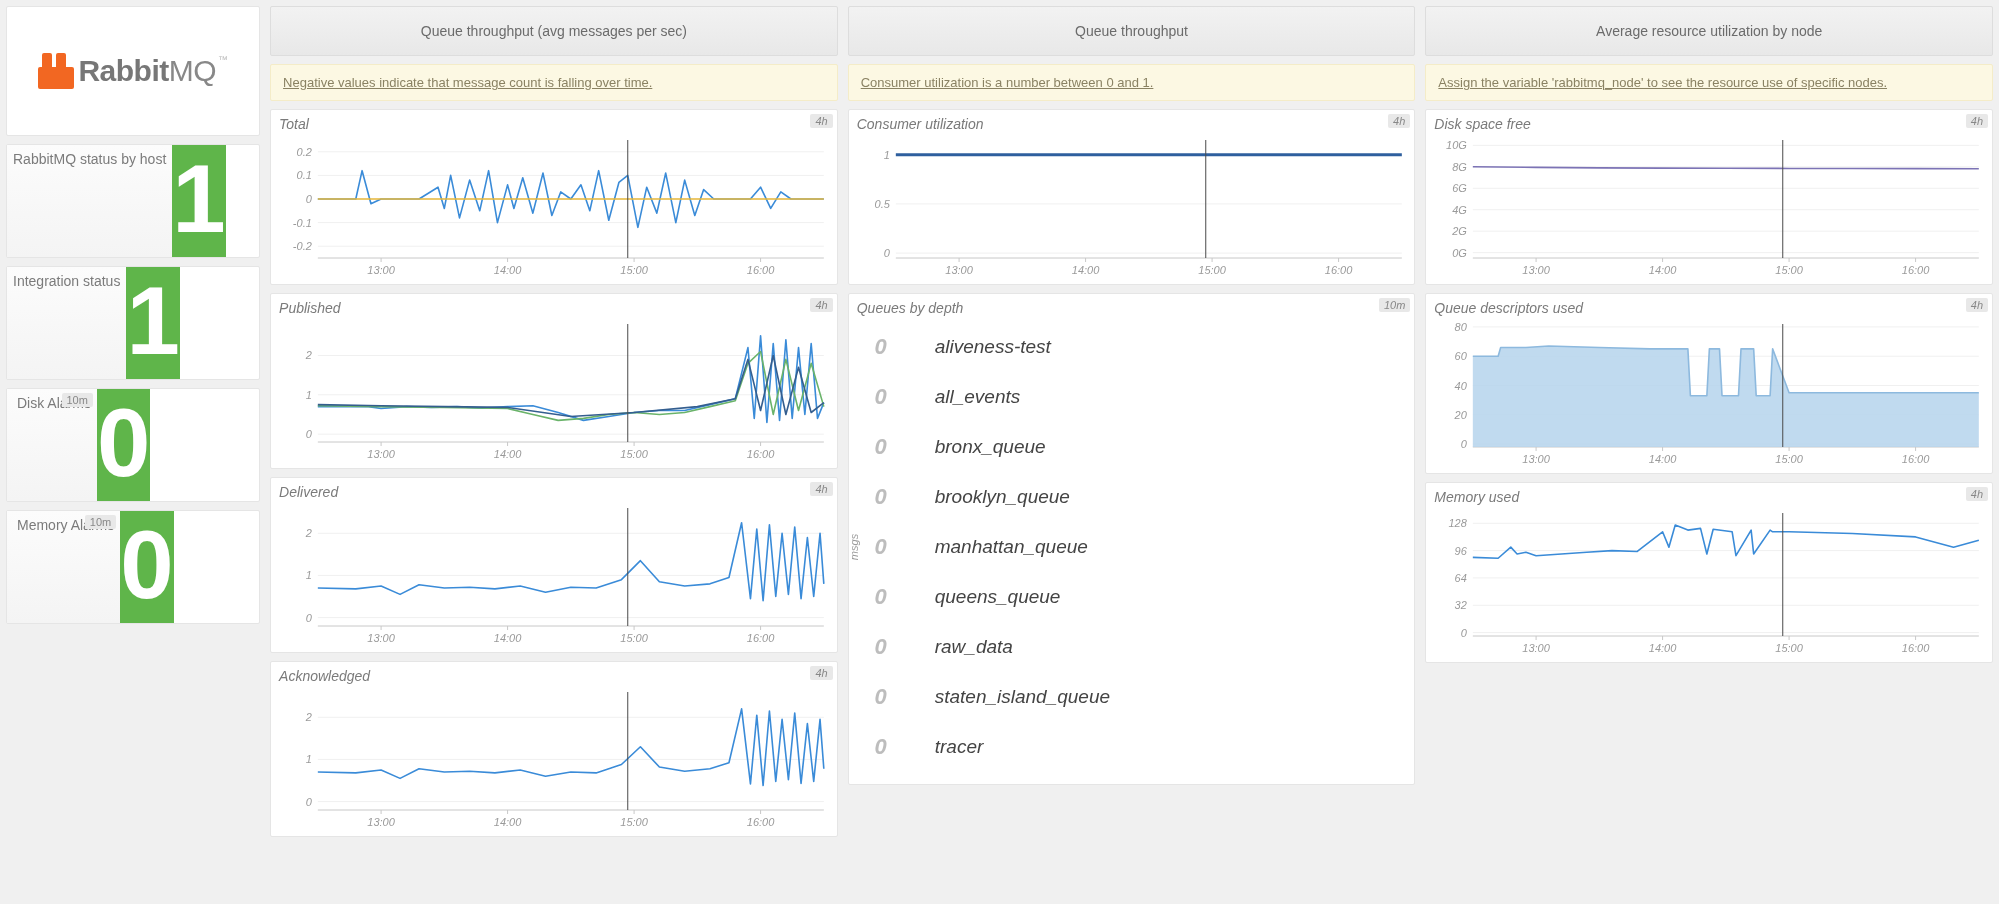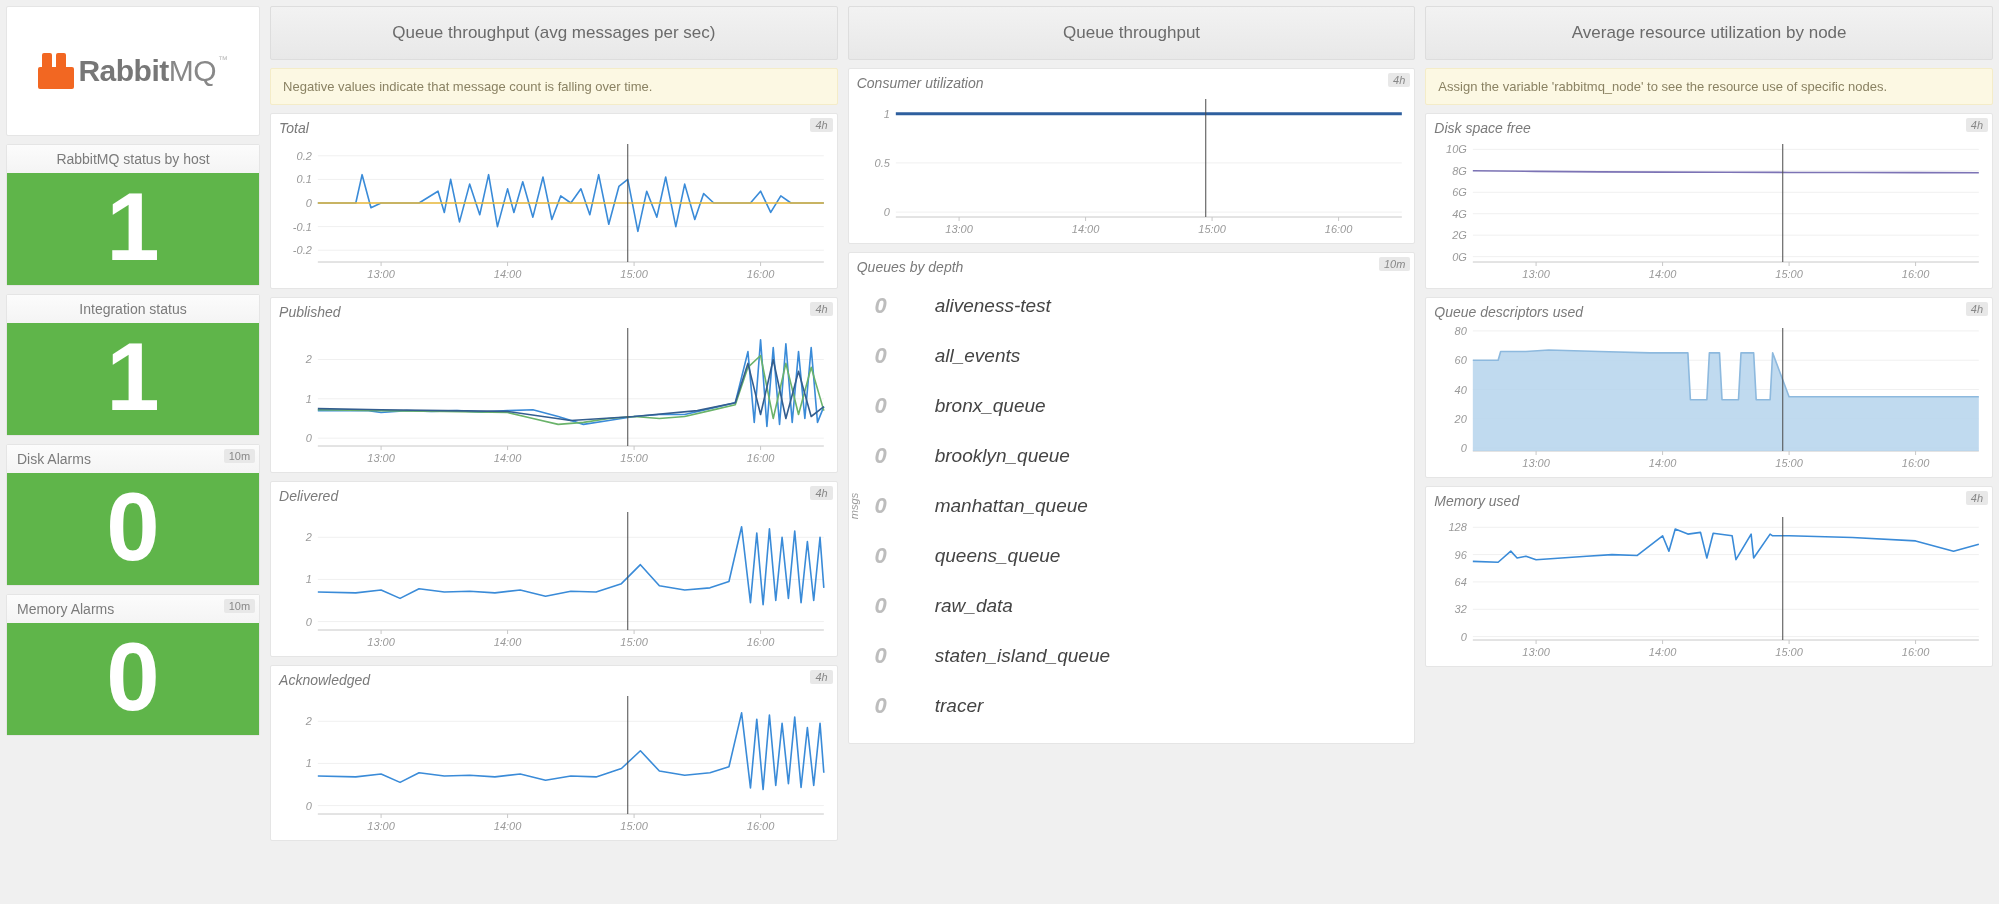--- a/index.html
+++ b/index.html
@@ -47,21 +47,21 @@
   }
   .logo-text { font-size: 30px; color: #888; letter-spacing: -0.5px; }
   .logo-text b { font-weight: 700; color:#777; }
   .logo-tm { font-size:10px; color:#bbb; vertical-align: top; margin-left:2px;}
 
   
   .status-tile {
     background: #fff;
     border: 1px solid #e5e5e5;
     border-radius: 2px;
-    display:flex; flex-direction:column;
+    display:flex; flex-direction:row;
   }
   .status-title {
     background: linear-gradient(#fcfcfc,#f4f4f4);
     color:#7b7b7b;
     font-size:14px;
     text-align:center;
     padding:6px 6px;
     position:relative;
   }
   .status-title.left { text-align:left; padding-left:10px; }
@@ -80,32 +80,33 @@
     font-size:11px; padding:1px 5px;
     border-radius:2px;
   }
 
   
   .col-header {
     background: linear-gradient(#f2f2f2,#e8e8e8);
     border:1px solid #ddd;
     border-radius:2px;
     color:#6b6b6b;
-    font-size:17px;
+    font-size:14px;
     text-align:center;
     padding:16px 8px;
   }
   
   .info-note {
     background:#fcf8e3;
     border:1px solid #f4ecc8;
     color:#8a8263;
     font-size:13px;
     padding:10px 12px;
     border-radius:2px;
+    text-decoration:underline;
   }
 
   
   .panel {
     background:#fff;
     border:1px solid #e5e5e5;
     border-radius:2px;
     padding:0;
     font-style:italic;
   }
@@ -272,20 +273,21 @@
           <text x="486.75" y="140" text-anchor="middle">16:00</text>
           <line x1="44" x2="550" y1="124" y2="124" class="axis-line"></line>
           <path d="M44,86.07142857142858L81.95000000000009,86.91428571428571L107.25,83.96428571428572L126.22500000000005,92.39285714285714L145.2000000000001,82.7L170.5,86.07142857142858L195.7999999999999,85.22857142857143L221.10000000000005,86.91428571428571L246.39999999999995,83.96428571428572L271.7000000000001,90.28571428571428L297,86.07142857142858L322.2999999999999,86.91428571428571L347.6,78.4857142857143L366.5750000000001,60.785714285714285L385.5499999999999,81.01428571428572L410.85,85.22857142857143L436.15,82.7L455.125,76.8L467.775,22.857142857142847L476.63,97.87142857142857L482.9550000000001,29.178571428571445L489.28,99.55714285714285L495.605,24.964285714285722L501.9300000000001,95.34285714285716L508.2550000000002,33.39285714285715L514.5799999999999,93.65714285714286L520.905,27.07142857142857L527.23,97.45L533.5550000000001,37.60714285714285L539.8800000000002,95.34285714285716L546.2049999999999,33.39285714285715L550,82.7" fill="none" stroke="#3a8bd8" stroke-width="1.6" stroke-linejoin="round"></path>
           <line x1="353.9249999999999" x2="353.9249999999999" y1="6" y2="124" class="cursor-line"></line>
         </svg>
     </div>
   </div>
 
   <div class="col col-wide">
     <div class="col-header">Queue throughput</div>
+    <div class="info-note">Consumer utilization is a number between 0 and 1.</div>
     <div class="panel">
       <div class="panel-head"><span>Consumer utilization</span><span class="timebadge">4h</span></div>
       <svg class="chart" id="svg-consumer" viewBox="0 0 560 150">
           <line x1="44" x2="550" y1="119.08333333333333" y2="119.08333333333333" class="grid-line"></line>
           <text x="38" y="123.08333333333333" text-anchor="end">0</text>
           <line x1="44" x2="550" y1="69.91666666666666" y2="69.91666666666666" class="grid-line"></line>
           <text x="38" y="73.91666666666666" text-anchor="end">0.5</text>
           <line x1="44" x2="550" y1="20.749999999999986" y2="20.749999999999986" class="grid-line"></line>
           <text x="38" y="24.749999999999986" text-anchor="end">1</text>
           <line x1="107.25" x2="107.25" y1="124" y2="128" class="axis-line"></line>

